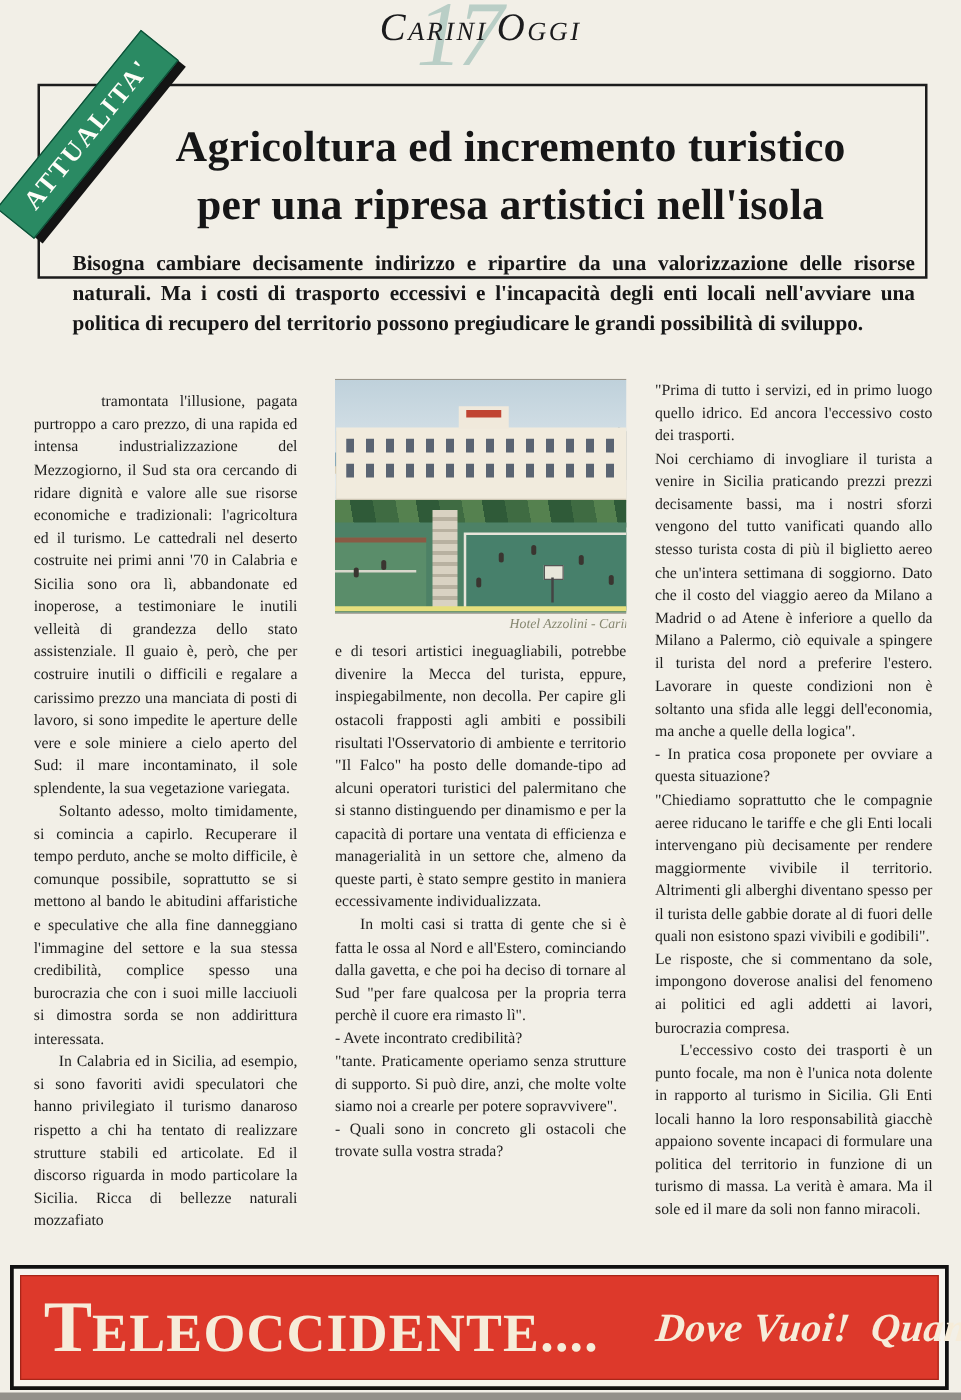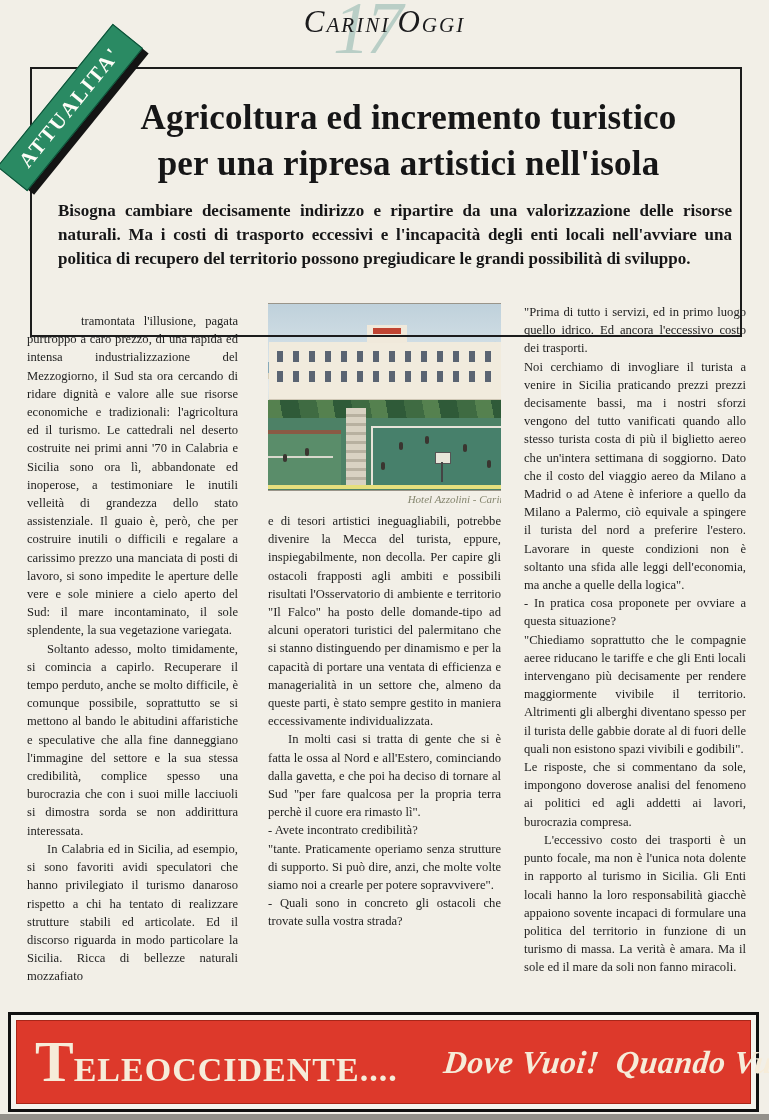--- a/index.html
+++ b/index.html
@@ -33,21 +33,21 @@
   }
   .ribbon{
     position:absolute;left:-22px;top:88px;width:182px;height:37px;background:var(--green);
     border:1px solid #0d4f37;transform:rotate(-51deg);z-index:4;
     display:flex;align-items:center;justify-content:center;
     color:#fdfdf7;font-weight:bold;font-size:21px;letter-spacing:2px;
   }
 
   
   .headline-box{
-    position:absolute;left:30px;top:67px;width:712px;height:270px;
+    position:absolute;left:30px;top:67px;width:712px;height:156px;
     border:2px solid #1c1c1c;box-sizing:border-box;z-index:2;
   }
   .headline{
     margin:26px 10px 0 55px;text-align:center;color:#161617;
     font-size:35px;line-height:46px;font-weight:bold;letter-spacing:0.2px;
   }
   .standfirst{
     margin:12px 8px 0 26px;text-align:justify;color:#161617;
     font-size:17px;line-height:24px;font-weight:bold;
   }
@@ -109,21 +109,21 @@
   .ad-banner{
     position:absolute;left:8px;top:1012px;width:751px;height:100px;
     border:3px solid #111;background:#f6f4ee;padding:5px;box-sizing:border-box;
   }
   .ad-inner{
     width:100%;height:100%;background:var(--red);border:1px solid #a82619;box-sizing:border-box;
     display:flex;align-items:center;padding:0 18px;
   }
   .brand{color:#f6ecd9;font-weight:bold;white-space:nowrap;line-height:1;}
   .brand .big{font-size:58px;}
-  .brand .small{font-size:34px;text-transform:uppercase;letter-spacing:1px;}
+  .brand .small{font-size:43px;text-transform:uppercase;letter-spacing:1px;}
   .slogan{
     margin-left:46px;color:#f6ecd9;font-weight:bold;font-style:italic;font-size:32px;
     white-space:pre;transform:skewX(-6deg);letter-spacing:0.5px;line-height:1;
   }
   .scan-edge{position:absolute;left:0;right:0;bottom:0;height:6px;background:#93908a;}
 </style>
 </head>
 <body>
 
 <div class="page">

